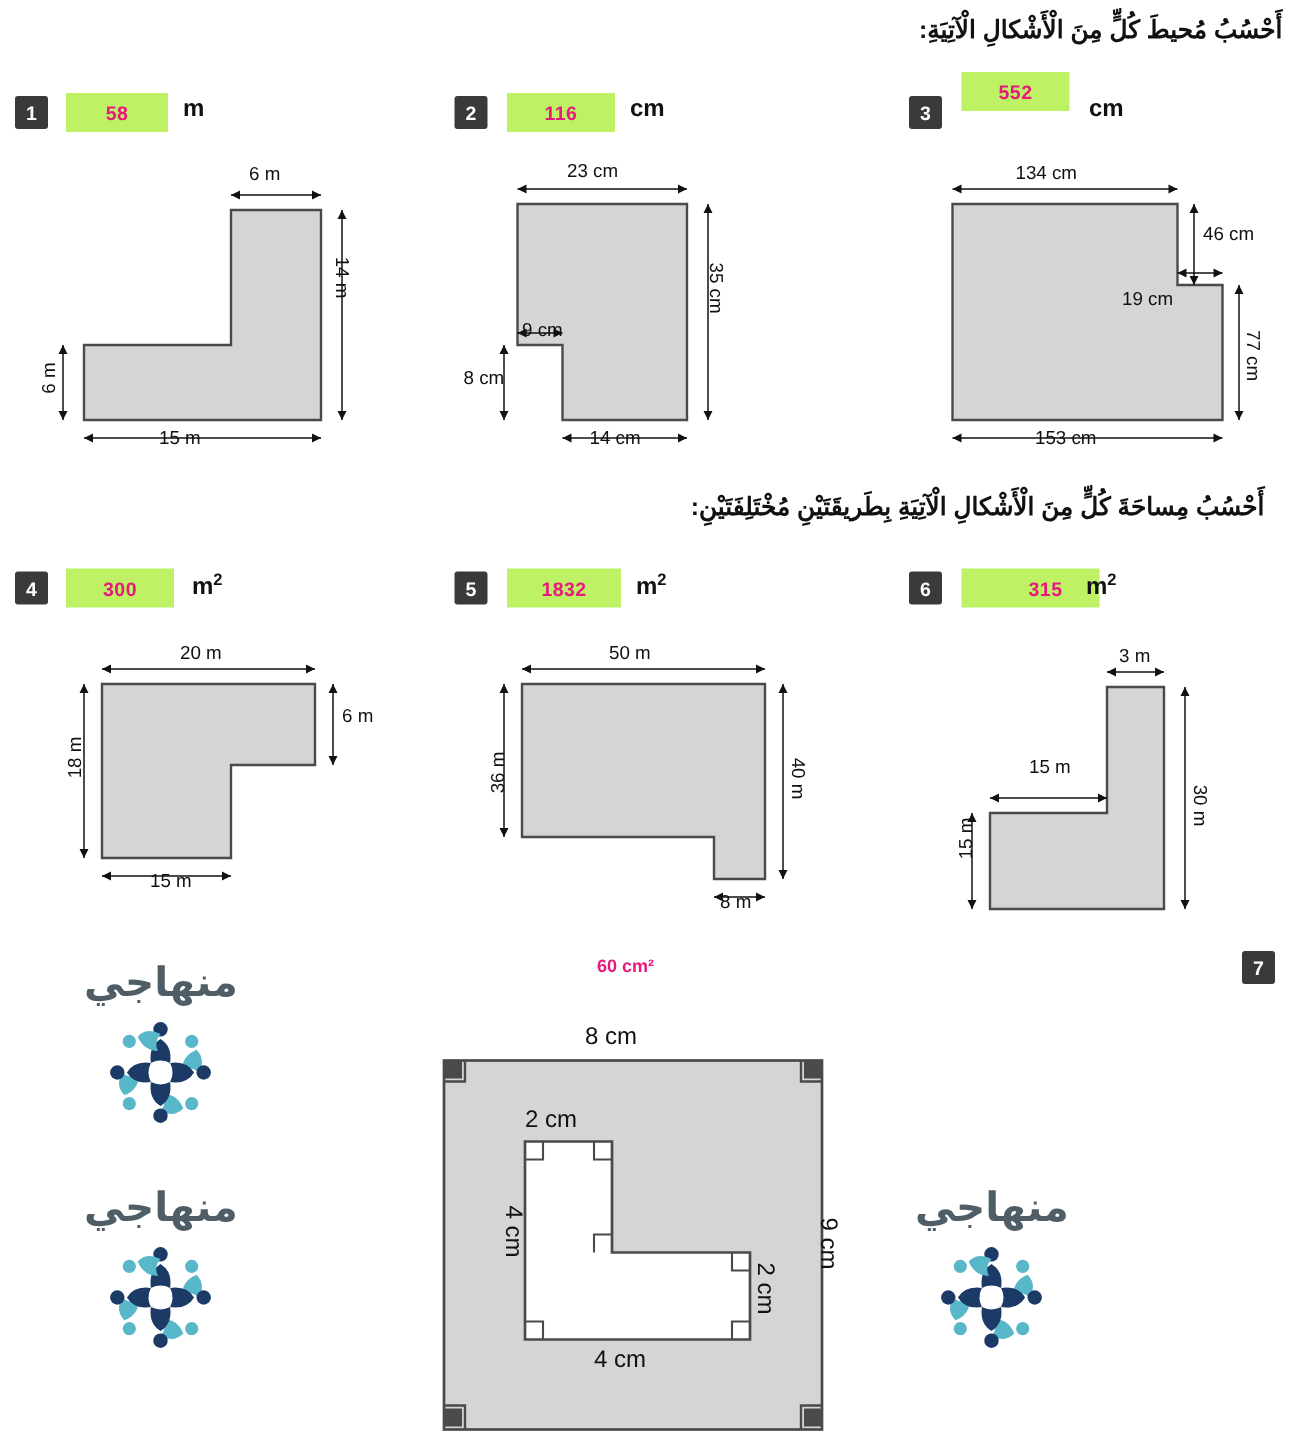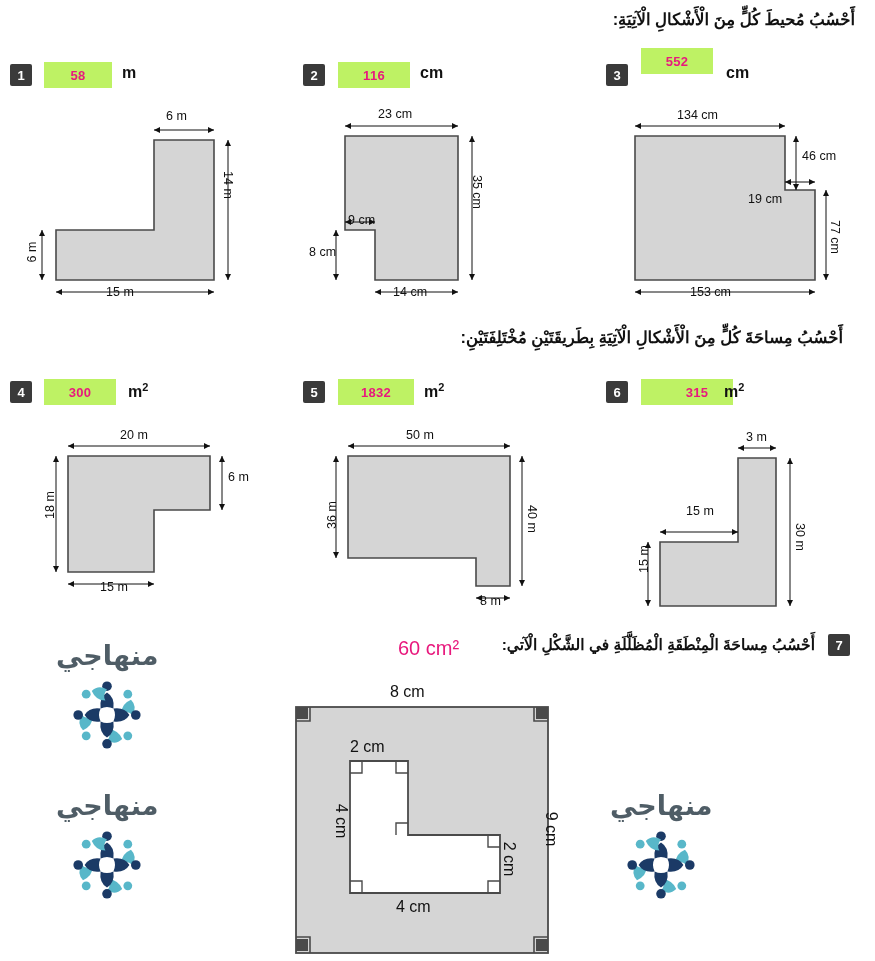--- a/index.html
+++ b/index.html
@@ -110,22 +110,22 @@
   .logo-text {
     font-size: 27px;
     font-weight: bold;
     color: #4f5d66;
     direction: rtl;
     font-family: "DejaVu Sans", sans-serif;
   }
 
   .q7-answer {
     position: absolute;
-    font-size: 20px;
-    font-weight: normal;
+    font-size: 12px;
+    font-weight: bold;
     color: #e8197d;
     direction: ltr;
   }
 </style>
 </head>
 <body>
 
 <div class="page">
 
   <div class="instruction" style="top:10px; right:20px;">أَحْسُبُ مُحيطَ كُلٍّ مِنَ الْأَشْكالِ الْآتِيَةِ:</div>
@@ -304,21 +304,20 @@
     <line x1="8" y1="102" x2="8" y2="166" stroke="#111" stroke-width="1"></line>
     <polygon points="8,102 5,108 11,108" fill="#111"></polygon>
     <polygon points="8,166 5,160 11,160" fill="#111"></polygon>
   </svg>
   <div class="dim" style="top:430px; left:746px;">3 m</div>
   <div class="dim-v rot-cw" style="top:530px; left:786px;">30 m</div>
   <div class="dim" style="top:504px; left:686px;">15 m</div>
   <div class="dim-v rot-ccw" style="top:552px; left:630px;">15 m</div>
 
   <div class="num-badge" style="top:634px; left:828px;">7</div>
-  <div class="instruction" style="top:636px; right:60px; font-size:15.5px;">أَحْسُبُ مِساحَةَ الْمِنْطَقَةِ الْمُظَلَّلَةِ في الشَّكْلِ الْآتي:</div>
   <div class="q7-answer" style="top:637px; left:398px;">60 cm²</div>
 
   <svg class="shape-svg" style="top:705px; left:294px; width:256px; height:250px;" viewBox="0 0 256 250">
 
     <rect x="2" y="2" width="252" height="246" fill="#d5d5d5" stroke="#4a4a4a" stroke-width="1.8"></rect>
 
     <polygon points="56,56 114,56 114,130 206,130 206,188 56,188" fill="#ffffff" stroke="#4a4a4a" stroke-width="1.8"></polygon>
 
     <polyline points="2,16 16,16 16,2" fill="none" stroke="#4a4a4a" stroke-width="1.6"></polyline>
     <polyline points="240,2 240,16 254,16" fill="none" stroke="#4a4a4a" stroke-width="1.6"></polyline>

